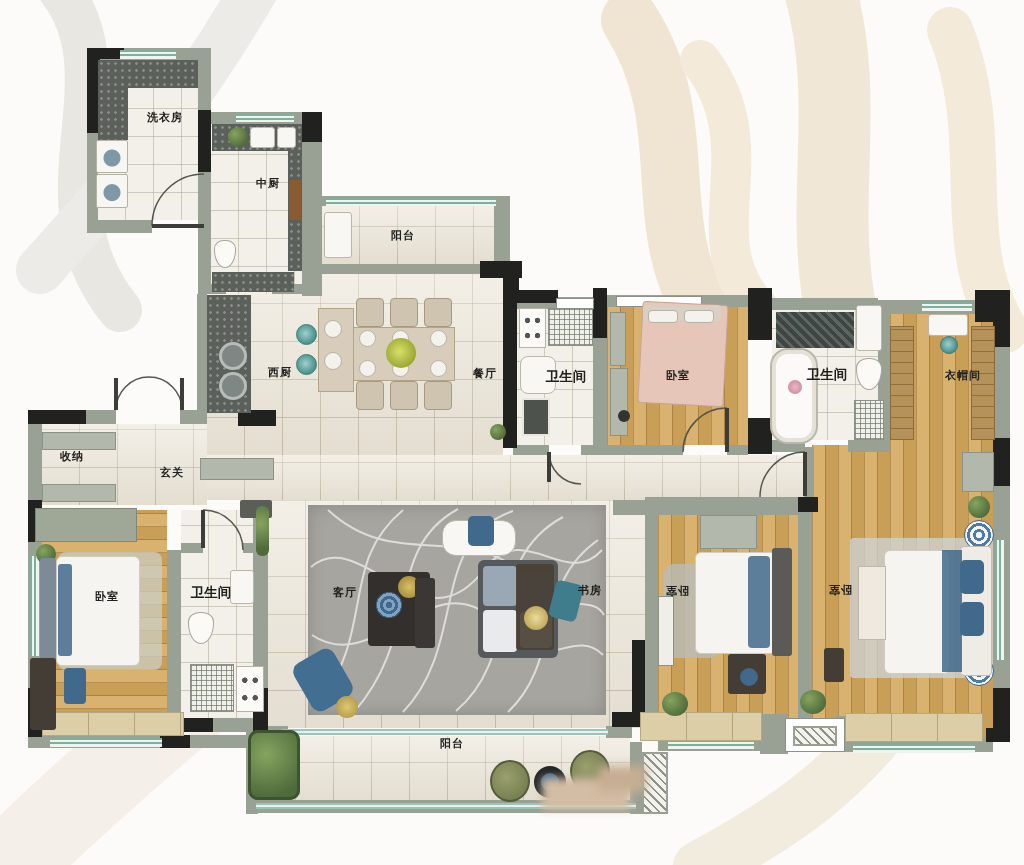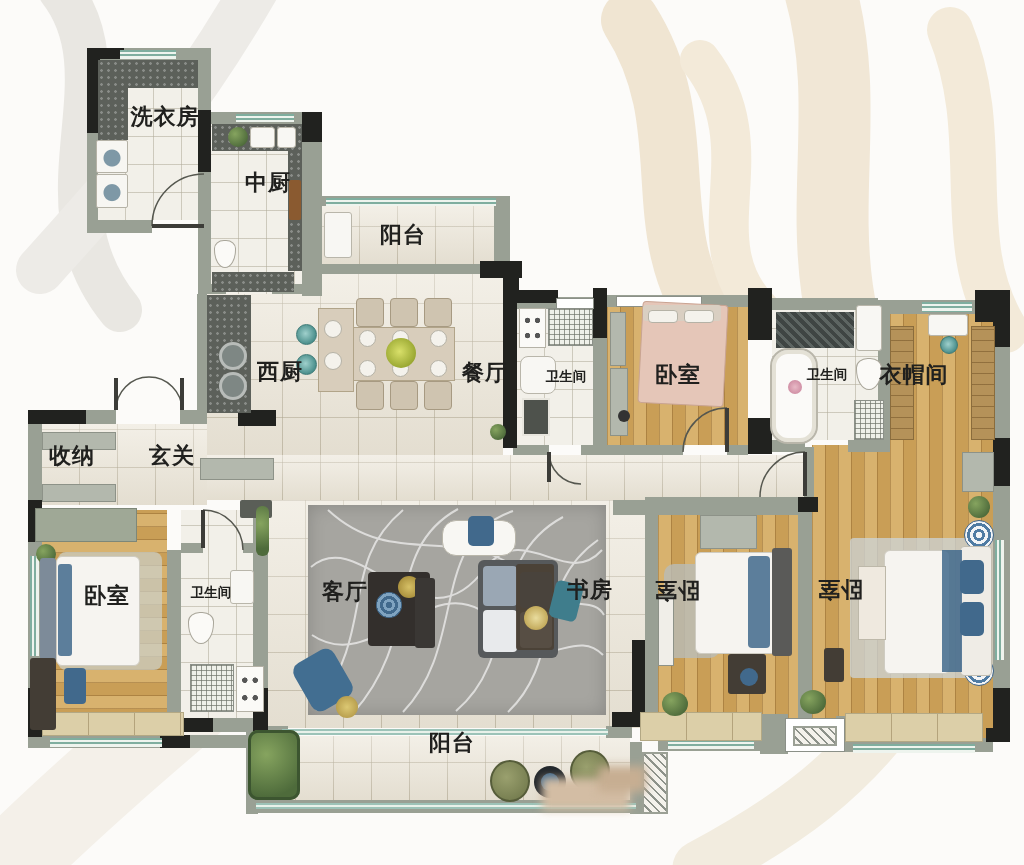--- a/index.html
+++ b/index.html
@@ -46,21 +46,21 @@
        repeating-linear-gradient(90deg,rgba(110,115,105,.7) 0 1px,transparent 1px 5px);border:1px solid #8b9088}
   .wc{background:#fbfaf7;border:1px solid #a9a69a;border-radius:45% 45% 50% 50%/30% 30% 65% 65%}
   .tub{background:#fbfaf8;border:2px solid #b9b6aa;border-radius:18px;box-shadow:inset 0 0 0 4px #e4e1d6}
   .ch{background:#cfc4b0;border:1px solid #a79a82;border-radius:4px}
   .tbl{background:#d8cdbb;border:1px solid #b1a489}
   .pl{background:#f4f2ec;border:1px solid #b5b2a6;border-radius:50%}
   .stool{background:radial-gradient(circle at 45% 45%,#9fd0cc,#4b8f8c 70%);border-radius:50%;border:1px solid #3d7a77}
   .nst{background:repeating-radial-gradient(circle at 50% 50%,#f2f4f6 0 3px,#4f7ba3 3px 6px,#f2f4f6 6px 9px,#4f7ba3 9px 12px);border-radius:50%;border:1px solid #3f6488}
   .cab{background:#b3b8ad;border:1px solid #8d9288}
   .ward{background:#b59259;border:1px solid #8a6c3c;background-image:repeating-linear-gradient(0deg,transparent 0 10px,rgba(90,60,20,.4) 10px 11px)}
-  .lbl{position:absolute;transform:translate(-50%,-50%);font-weight:bold;font-size:22px;color:#20201e;letter-spacing:1px;white-space:nowrap;z-index:40}
+  .lbl{position:absolute;transform:translate(-50%,-50%);font-weight:bold;font-size:11px;color:#20201e;letter-spacing:1px;white-space:nowrap;z-index:40}
   .lbl.sm{font-size:13.5px;letter-spacing:0}
   .lbl.rot{transform:translate(-50%,-50%) rotate(180deg)}
   svg.ovl{position:absolute;left:0;top:0;pointer-events:none}
 </style>
 </head>
 <body>
 
 <div id="plan">
 
   <svg class="ovl" width="1024" height="865">
@@ -362,25 +362,25 @@
       <line x1="203" y1="510" x2="203" y2="548"></line>
     </g>
   </svg>
 
   <s class="lbl" style="left:165px;top:117px">洗衣房</s>
   <s class="lbl" style="left:268px;top:183px">中厨</s>
   <s class="lbl" style="left:403px;top:235px">阳台</s>
   <s class="lbl" style="left:280px;top:372px">西厨</s>
   <s class="lbl" style="left:485px;top:373px">餐厅</s>
   <s class="lbl" style="left:72px;top:456px">收纳</s>
-  <s class="lbl" style="left:172px;top:456px">玄关</s>
+  <s class="lbl" style="left:172px;top:472px">玄关</s>
   <s class="lbl sm" style="left:566px;top:377px">卫生间</s>
   <s class="lbl" style="left:678px;top:375px">卧室</s>
   <s class="lbl sm" style="left:827px;top:375px">卫生间</s>
-  <s class="lbl" style="left:914px;top:375px">衣帽间</s>
+  <s class="lbl" style="left:963px;top:375px">衣帽间</s>
   <s class="lbl" style="left:107px;top:596px">卧室</s>
   <s class="lbl sm" style="left:211px;top:593px">卫生间</s>
   <s class="lbl" style="left:345px;top:592px">客厅</s>
   <s class="lbl" style="left:590px;top:590px">书房</s>
   <s class="lbl rot" style="left:677px;top:590px">卧室</s>
   <s class="lbl rot" style="left:840px;top:589px">卧室</s>
   <s class="lbl" style="left:452px;top:743px">阳台</s>
 
 </div>
 

